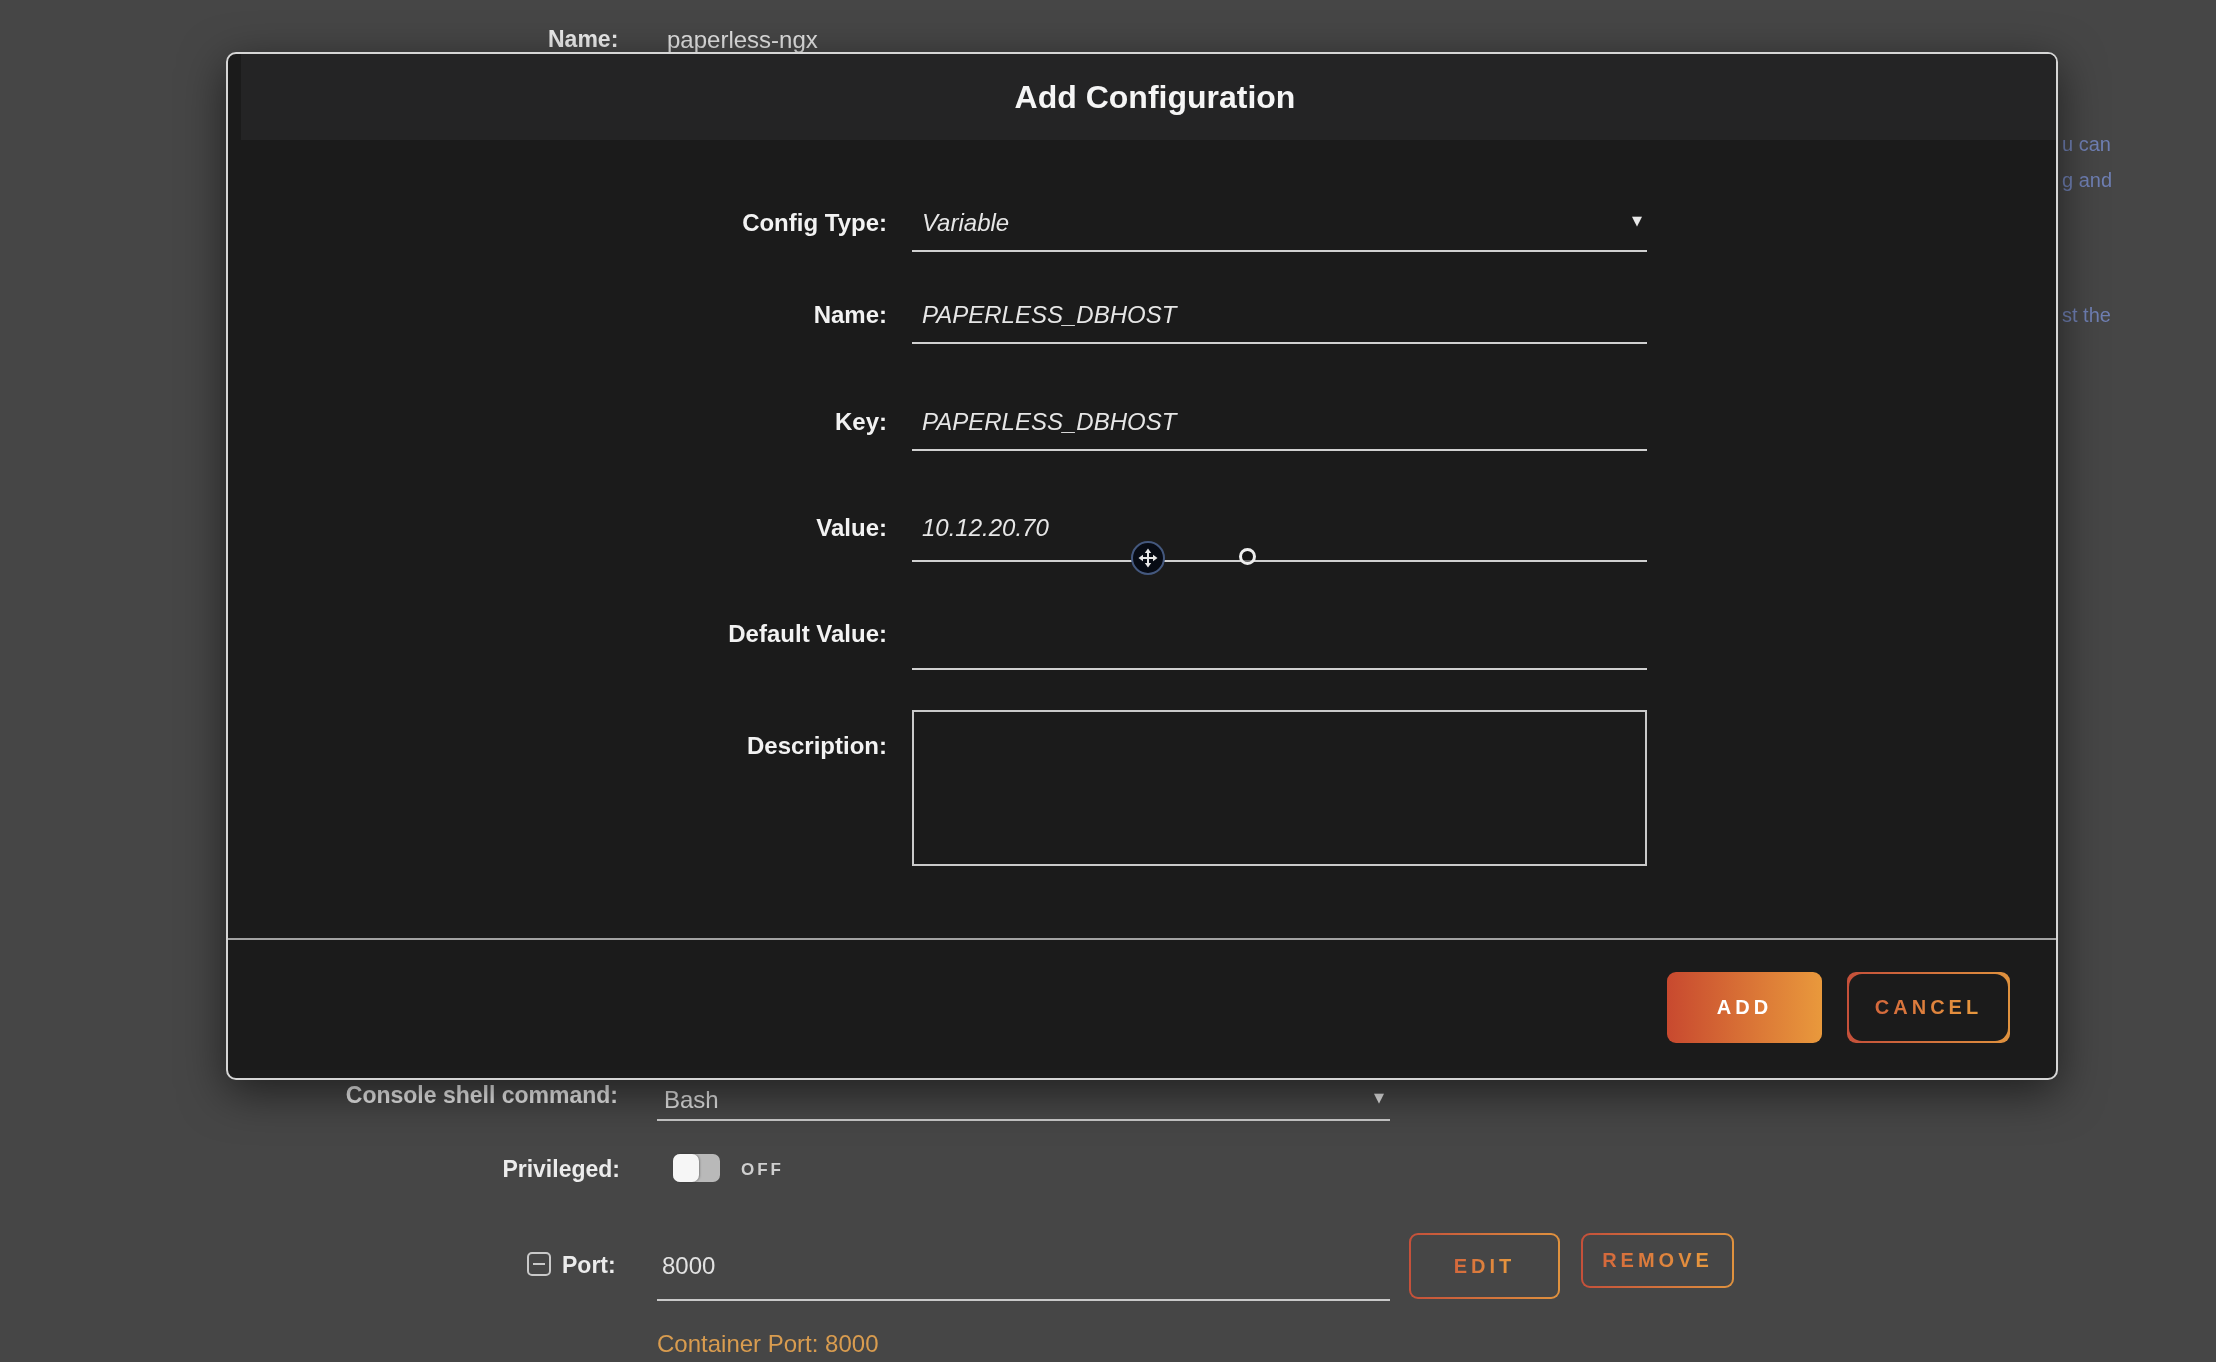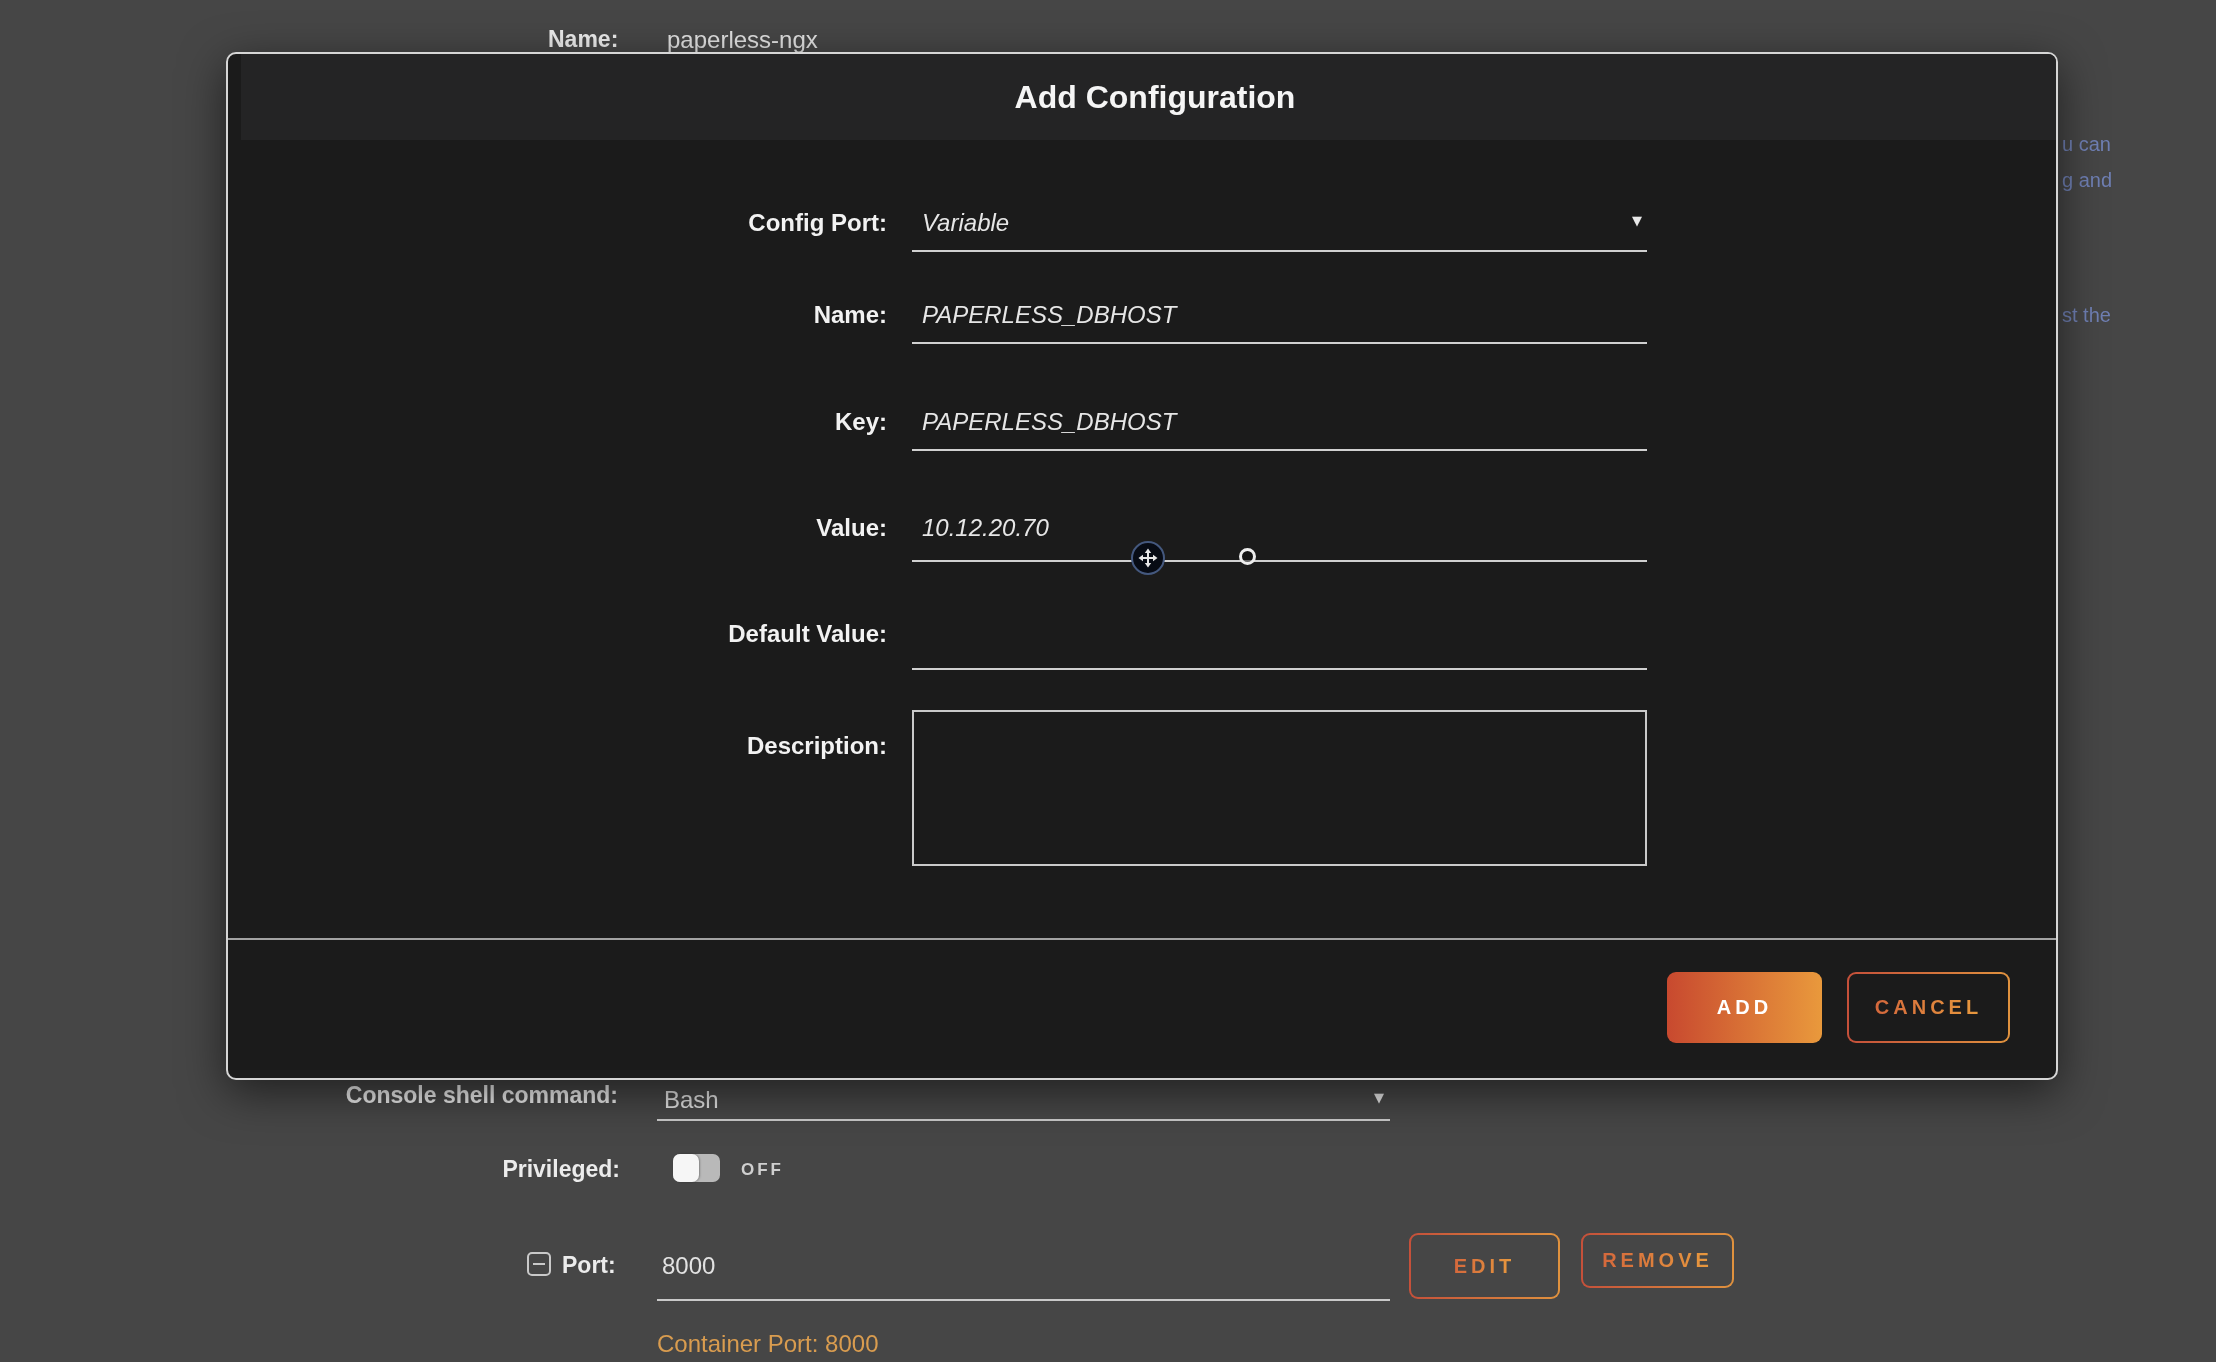--- a/index.html
+++ b/index.html
@@ -15,21 +15,21 @@
   .toggle{width:47px;height:28px;border-radius:7px;background:#b9b9b9;}
   .toggle .knob{position:absolute;left:0;top:0;width:26px;height:28px;border-radius:7px;background:#f6f6f6;box-shadow:1px 0 2px rgba(0,0,0,.3);}
   .off-text{color:#cfcfcf;font-size:17px;font-weight:bold;letter-spacing:3px;}
   .collapse-box{width:20px;height:20px;border:2px solid #c9c9c9;border-radius:5px;}
   .collapse-box .minus{position:absolute;left:4px;top:9px;width:12px;height:2px;background:#c9c9c9;}
   .orange-note{color:#d99c4f;font-size:24px;white-space:nowrap;}
   
   .grad-border{background:linear-gradient(90deg,#c5503a,#e0923e);border-radius:9px;padding:2px;cursor:pointer;}
   .grad-border .inner{width:100%;height:100%;border-radius:7px;display:flex;align-items:center;justify-content:center;box-sizing:border-box;}
   .grad-border .inner.on-page{background:#464646;}
-  .grad-border .inner.on-modal{background:#1b1b1b;}
+  .grad-border .inner.on-modal{background:#1b1b1b;border-radius:13px;}
   .grad-text{font-weight:bold;font-size:20px;letter-spacing:4px;
              background:linear-gradient(90deg,#d4683c,#e89a3e);
              -webkit-background-clip:text;background-clip:text;color:transparent;}
   
   #modal{left:226px;top:52px;width:1832px;height:1028px;background:#1b1b1b;
          border:2px solid #d6d6d6;border-radius:10px;box-sizing:border-box;
          box-shadow:0 12px 45px rgba(0,0,0,.55);overflow:hidden;z-index:10;}
   #modal-header{position:absolute;left:13px;top:0;width:100%;height:86px;background:#242425;}
   #modal-title{width:100%;text-align:center;line-height:86px;color:#f5f5f5;font-size:32px;font-weight:bold;}
   .m-label{position:absolute;left:259px;width:400px;text-align:right;color:#f2f2f2;font-weight:bold;font-size:24px;white-space:nowrap;}
@@ -90,21 +90,21 @@
       </div>
   </div>
 
   <span class="abs orange-note" style="left:657px;top:1330px;">Container Port: 8000</span>
 
   <div id="modal" class="abs">
     <div id="modal-header">
       <div id="modal-title">Add Configuration</div>
     </div>
 
-    <div class="m-label" style="top:155px;">Config Port:</div>
+    <div class="m-label" style="top:155px;">Config Type:</div>
     <div class="m-value" style="top:155px;">Variable</div>
     <span class="abs dd-arrow" style="left:1404px;top:159px;">▼</span>
     <div class="m-line" style="top:196px;"></div>
 
     <div class="m-label" style="top:247px;">Name:</div>
     <div class="m-value" style="top:247px;">PAPERLESS_DBHOST</div>
     <div class="m-line" style="top:288px;"></div>
 
     <div class="m-label" style="top:354px;">Key:</div>
     <div class="m-value" style="top:354px;">PAPERLESS_DBHOST</div>

